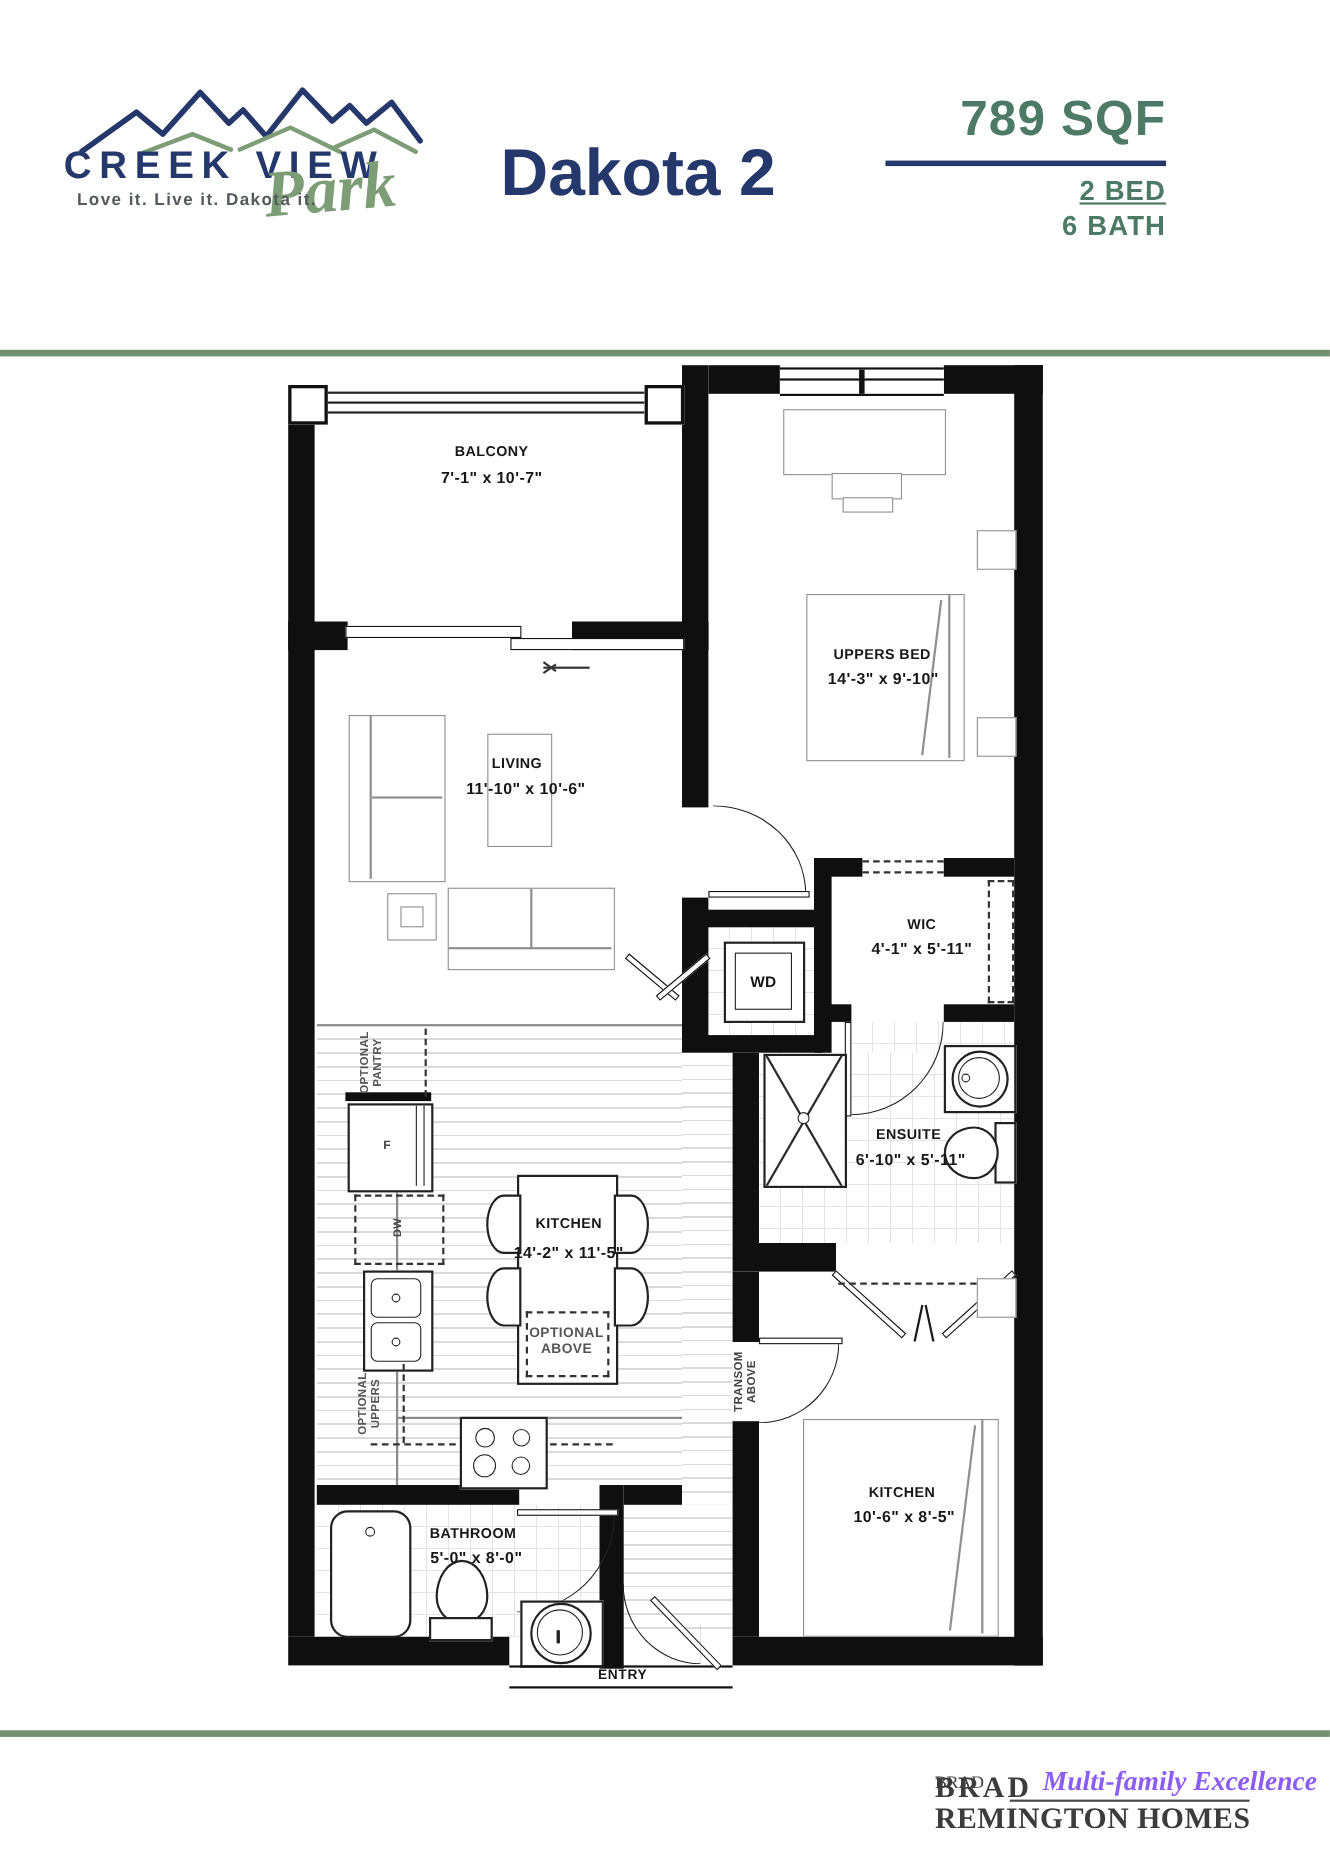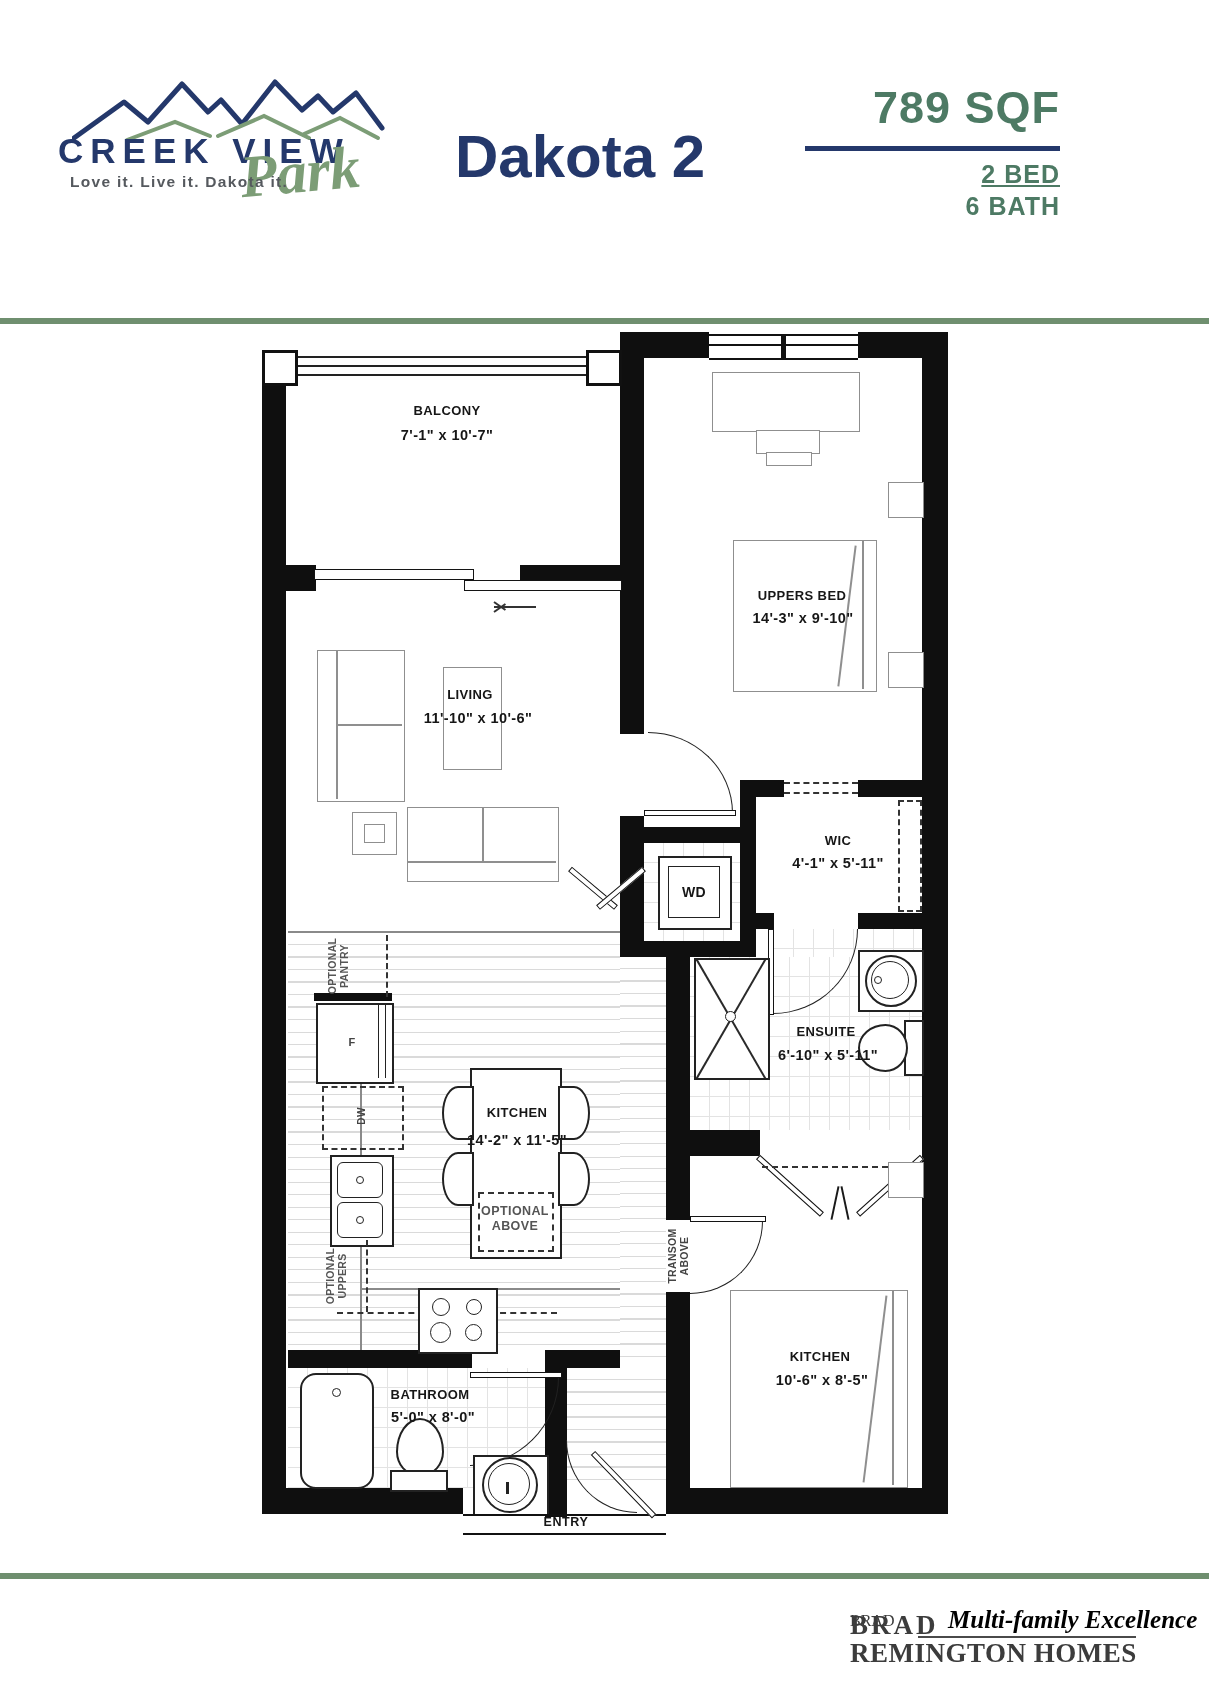--- a/index.html
+++ b/index.html
@@ -273,17 +273,17 @@
       <span>TRANSOM</span>
       <span>ABOVE</span>
     </div>
   </div>
 
   <div class="greenline" style="top:1573px;"></div>
   <div class="abs" style="left:0;top:1573px;width:1209px;height:127px;">
     <div class="ftserif" style="left:850px;top:1612px;position:fixed;">BRAD</div>
   </div>
   <div class="ftserif" style="left:850px;top:1610px;font-size:27px;font-weight:700;letter-spacing:3px;">BRAD</div>
-  <div class="ftserif" style="left:948px;top:1606px;font-size:25px;font-style:italic;font-weight:700;color:#000000;">Multi-family Excellence</div>
+  <div class="ftserif" style="left:948px;top:1606px;font-size:25px;font-style:italic;font-weight:700;color:#8b5cf6;">Multi-family Excellence</div>
   <div class="abs" style="left:918px;top:1636px;width:218px;height:1.5px;background:#4a4a4a;"></div>
   <div class="ftserif" style="left:850px;top:1638px;font-size:27px;font-weight:700;letter-spacing:.5px;">REMINGTON HOMES</div>
 
 </div>
 
 </body></html>

